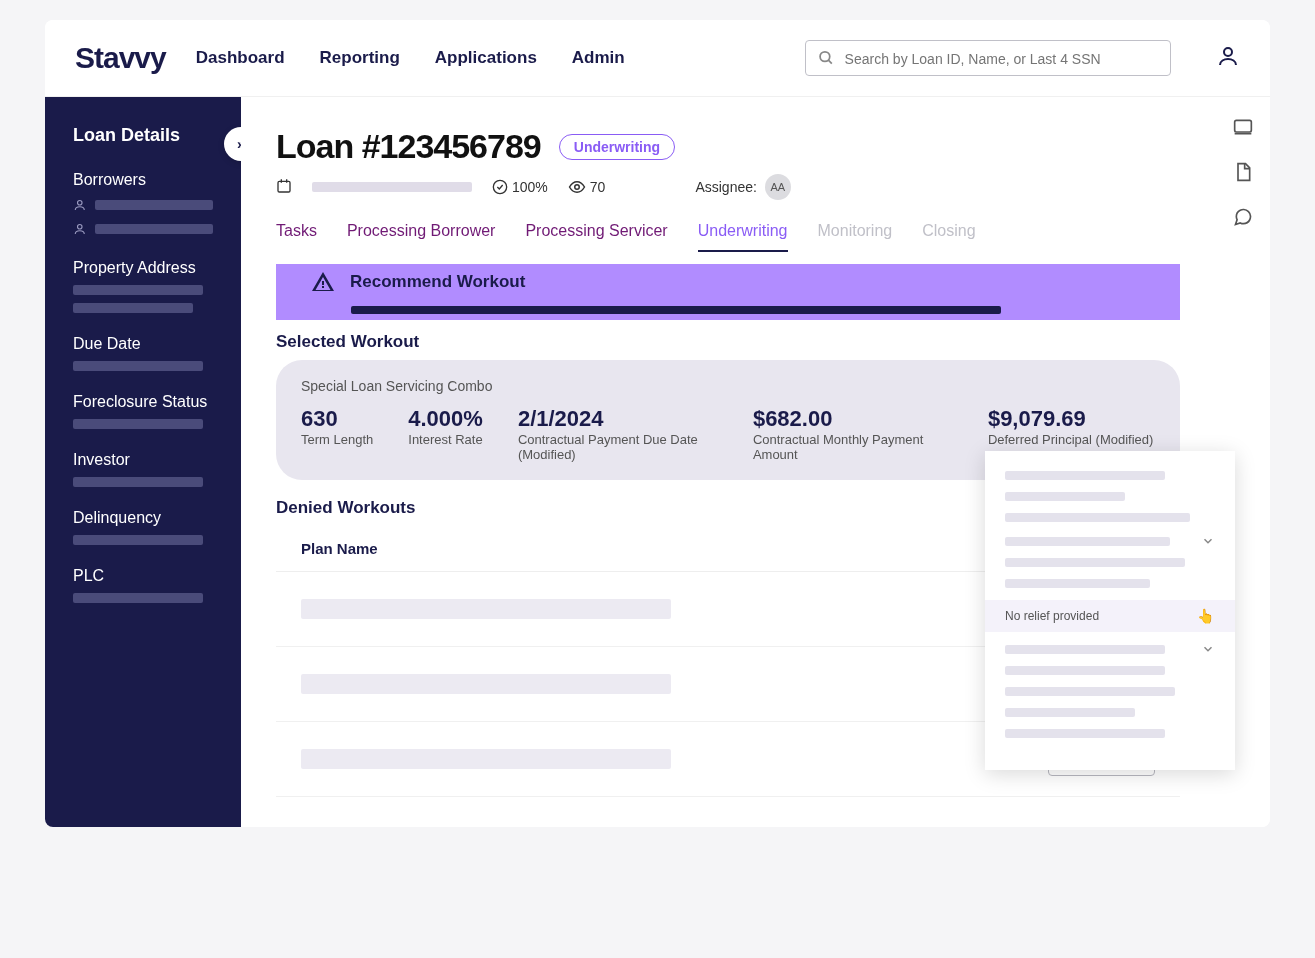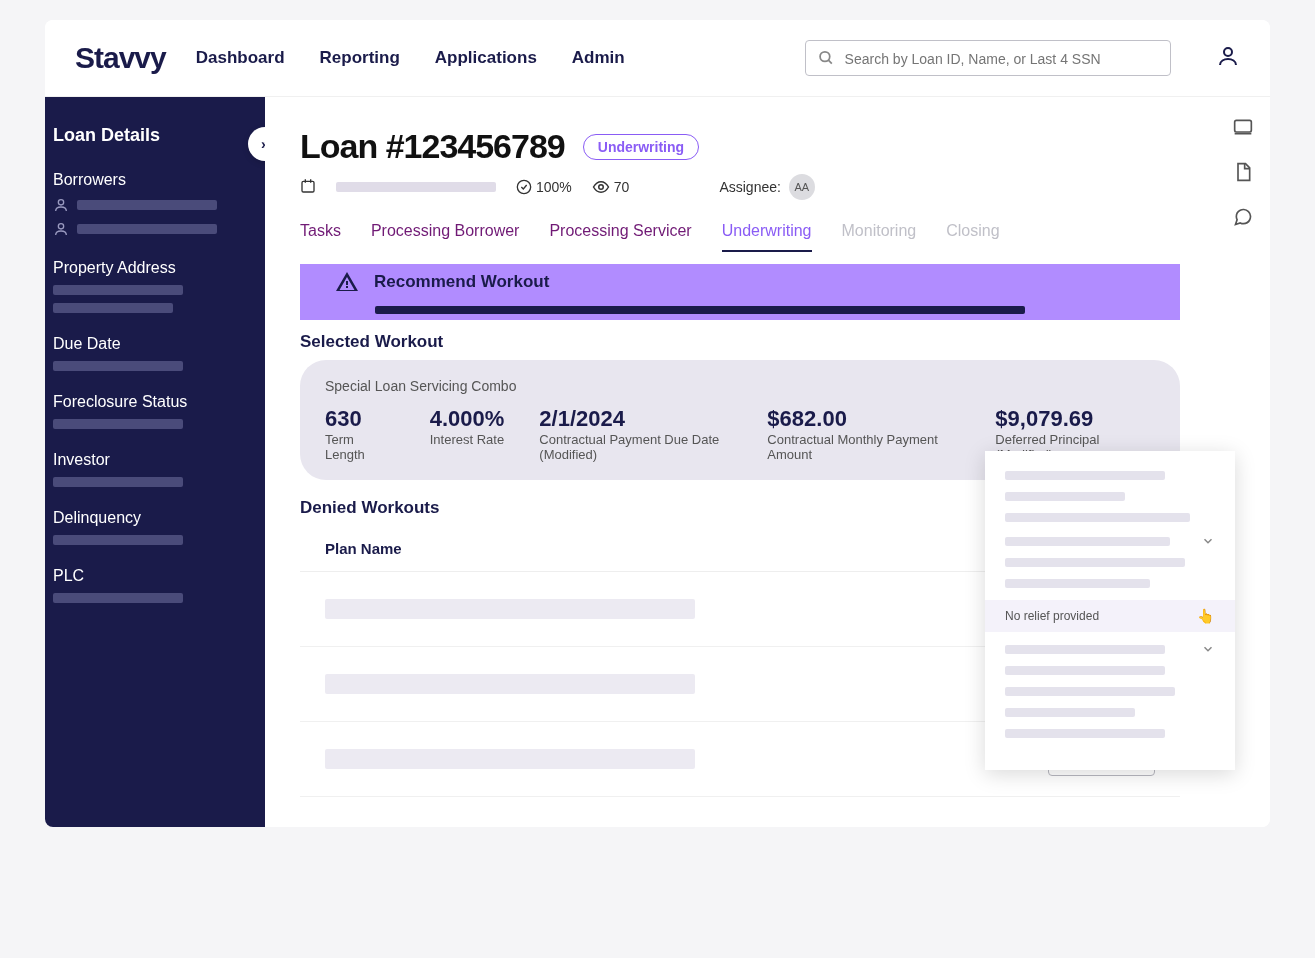--- a/index.html
+++ b/index.html
@@ -7,21 +7,21 @@
 .app-window { width: 1225px; background: #fff; border-radius: 8px; overflow: hidden; margin: 0 auto; position: relative; }
 .topbar { display: flex; align-items: center; padding: 20px 30px; background: #fff; gap: 30px; border-bottom: 1px solid #f0f0f0; }
 .brand { font-size: 30px; font-weight: 800; color: #1a1b4a; letter-spacing: -1px; }
 .nav-links { display: flex; gap: 35px; }
 .nav-link { font-size: 17px; font-weight: 700; color: #1a1b4a; cursor: pointer; }
 .search-wrap { margin-left: auto; display: flex; align-items: flex-end; border: 1px solid #c0c0c8; border-radius: 4px; padding: 8px 12px; width: 366px; }
 .search-wrap svg { width: 18px; height: 18px; margin-right: 10px; }
 .search-input { border: none; outline: none; font-size: 14px; color: #888; width: 100%; }
 .user-icon { margin-left: 15px; cursor: pointer; }
 .body-wrap { display: flex; min-height: 720px; }
-.sidebar { width: 220px; background: #1a1b4a; color: #fff; padding: 28px 8px; position: relative; }
+.sidebar { width: 196px; background: #1a1b4a; color: #fff; padding: 28px 28px; position: relative; }
 .sidebar-toggle { position: absolute; top: 30px; right: -17px; width: 34px; height: 34px; background: #fff; border-radius: 50%; display: flex; align-items: center; justify-content: center; box-shadow: 0 2px 6px rgba(0,0,0,0.15); cursor: pointer; font-weight: 700; color: #1a1b4a; font-size: 14px; }
 .sb-title { font-size: 18px; font-weight: 700; margin-bottom: 25px; }
 .sb-section { margin-bottom: 22px; }
 .sb-heading { font-size: 16px; font-weight: 500; margin-bottom: 8px; }
 .sb-placeholder { height: 10px; background: #4a4b7a; border-radius: 2px; margin-bottom: 8px; }
 .sb-row { display: flex; align-items: center; gap: 8px; margin-bottom: 8px; }
 .main { flex: 1; padding: 30px 35px; background: #fff; position: relative; }
 .loan-head { display: flex; align-items: center; gap: 18px; margin-bottom: 8px; }
 .loan-title { font-size: 34px; font-weight: 700; color: #111; letter-spacing: -1px; }
 .status-badge { border: 1.5px solid #8a5cf5; color: #8a5cf5; padding: 4px 14px; border-radius: 18px; font-size: 14px; font-weight: 600; }

